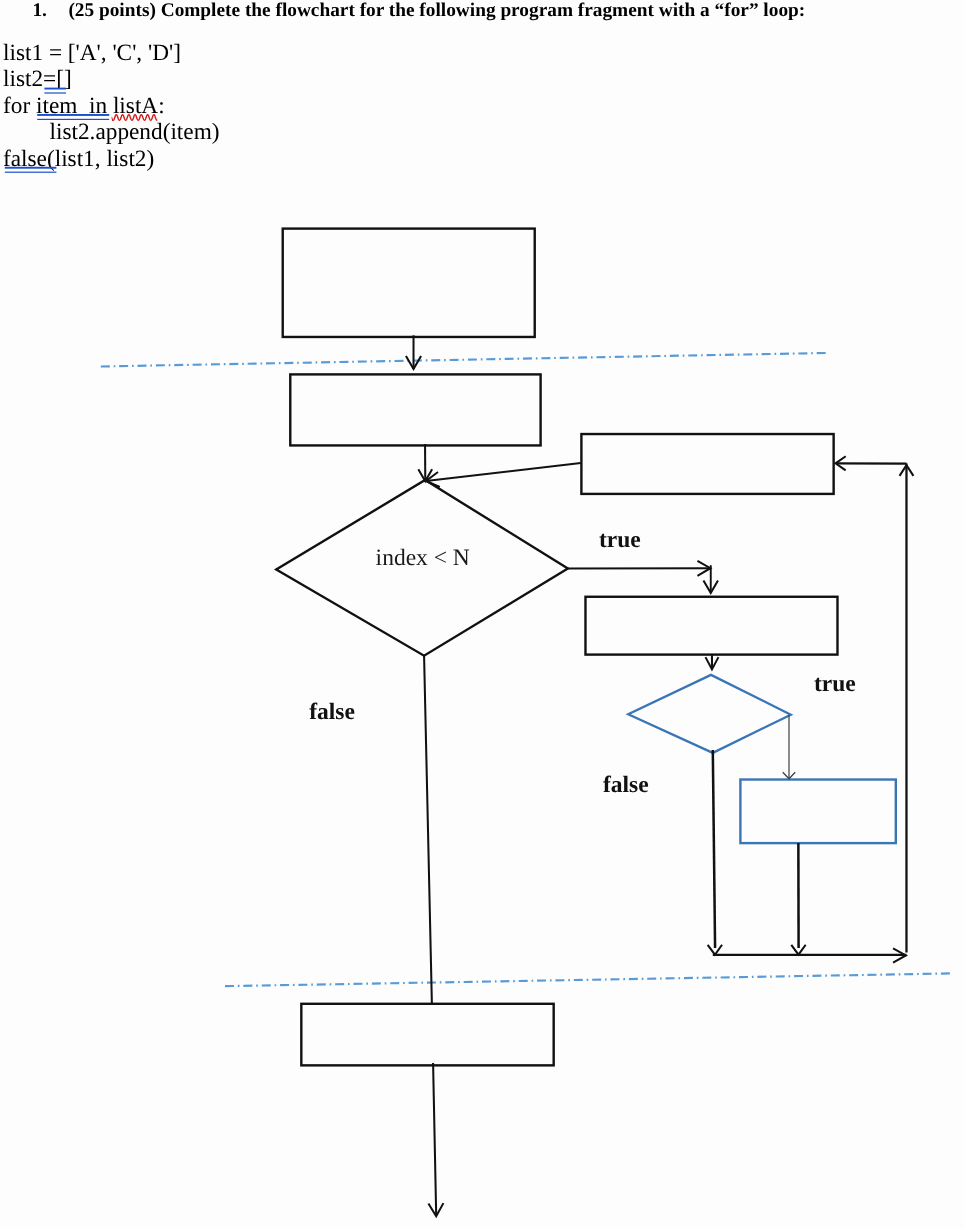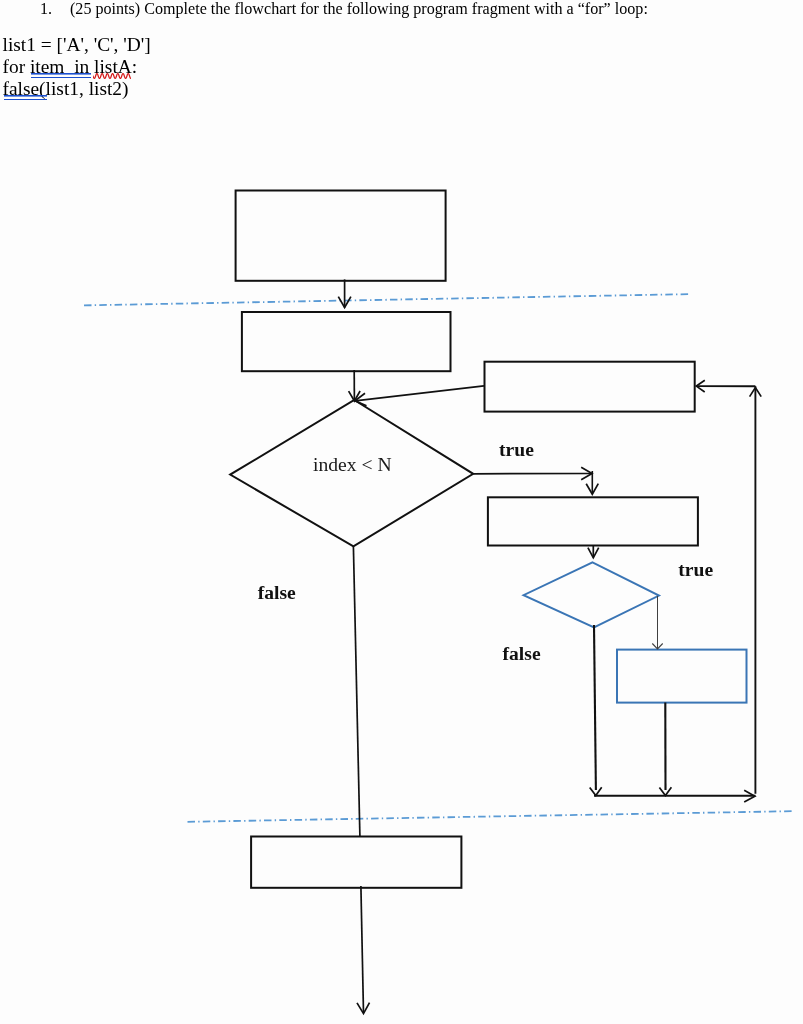--- a/index.html
+++ b/index.html
@@ -1,19 +1,19 @@
 <!DOCTYPE html>
 <html><head>
 <meta charset="utf-8">
 <title>Flowchart worksheet</title>
 <style>
   html,body{margin:0;padding:0;background:#fefefe;}
   body{width:803px;height:1024px;overflow:hidden;font-family:"Liberation Serif",serif;color:#000;}
   #page{position:relative;width:803px;height:1024px;background:#fdfdfd;}
-  .qtitle{position:absolute;left:40px;top:-0.1px;font-weight:normal;font-size:16.1px;letter-spacing:0;white-space:nowrap;}
+  .qtitle{position:absolute;left:27px;top:-0.1px;font-weight:bold;font-size:16.1px;letter-spacing:0;white-space:nowrap;}
   .qnum{display:inline-block;width:30px;}
   .code{position:absolute;left:2.5px;top:33.6px;font-size:19.4px;line-height:22.0px;}
   .cline span{white-space:pre;text-align:center;}
   .cline{line-height:22.0px;height:22.0px;}
   .gram{position:relative;}
   .gram::after{content:"";position:absolute;left:1.2px;right:-1.6px;bottom:-1.6px;height:5.0px;
     background:
       linear-gradient(#1a4fd0,#1a4fd0) left top/100% 1.6px no-repeat,
       linear-gradient(#1a4fd0,#1a4fd0) left bottom/100% 1.6px no-repeat;}
   .spell{position:relative;}
@@ -24,23 +24,25 @@
 </style>
 </head>
 <body>
 
 <div id="page">
   <div class="qtitle">
     <span class="qnum">1.</span><span>(25 points) Complete the flowchart for the following program fragment with a “for” loop:</span>
   </div>
   <div class="code">
       <div class="cline"><span>list1 = ['A', 'C', 'D']</span></div>
+      <div class="cline"><span>list2</span><span class="gram">=[</span><span>]</span></div>
       <div class="cline"><span>for </span><span class="gram">item  in</span><span> </span><span class="spell"><span>listA</span><svg viewBox="0 0 39.4 6" preserveAspectRatio="none">
             <path d="M0,3.0 Q1.35,7.80 2.70,3.0 Q4.05,-1.80 5.40,3.0 Q6.75,7.80 8.10,3.0 Q9.45,-1.80 10.80,3.0 Q12.15,7.80 13.50,3.0 Q14.85,-1.80 16.20,3.0 Q17.55,7.80 18.90,3.0 Q20.25,-1.80 21.60,3.0 Q22.95,7.80 24.30,3.0 Q25.65,-1.80 27.00,3.0 Q28.35,7.80 29.70,3.0 Q31.05,-1.80 32.40,3.0 Q33.75,7.80 35.10,3.0 Q36.45,-1.80 37.80,3.0 Q39.15,7.80 40.50,3.0 Q41.85,-1.80 43.20,3.0" fill="none" stroke="#d51b1b" stroke-width="1.3" stroke-linecap="round"></path>
           </svg></span><span>:</span></div>
+      <div class="cline"><span>        list2.append(item)</span></div>
       <div class="cline"><span class="gram">false(</span><span>list1, list2)</span></div>
     </div>
   <svg class="chart" viewBox="0 0 803 1024">
 <g>
 <path d="M84,305.4 L690,294.1" fill="none" stroke="#5b9bd5" stroke-width="1.8" stroke-dasharray="7.5 3.2 1.4 3.2"></path>
 <path d="M187.5,821.8 L791.7,811.2" fill="none" stroke="#5b9bd5" stroke-width="1.8" stroke-dasharray="7.5 3.2 1.4 3.2"></path>
 </g>
 <g fill="none" stroke="#111111" stroke-width="2.0">
 <rect x="235.6" y="190.5" width="210.0" height="90.3"></rect>
 <rect x="241.9" y="312.0" width="208.6" height="59.2"></rect>

